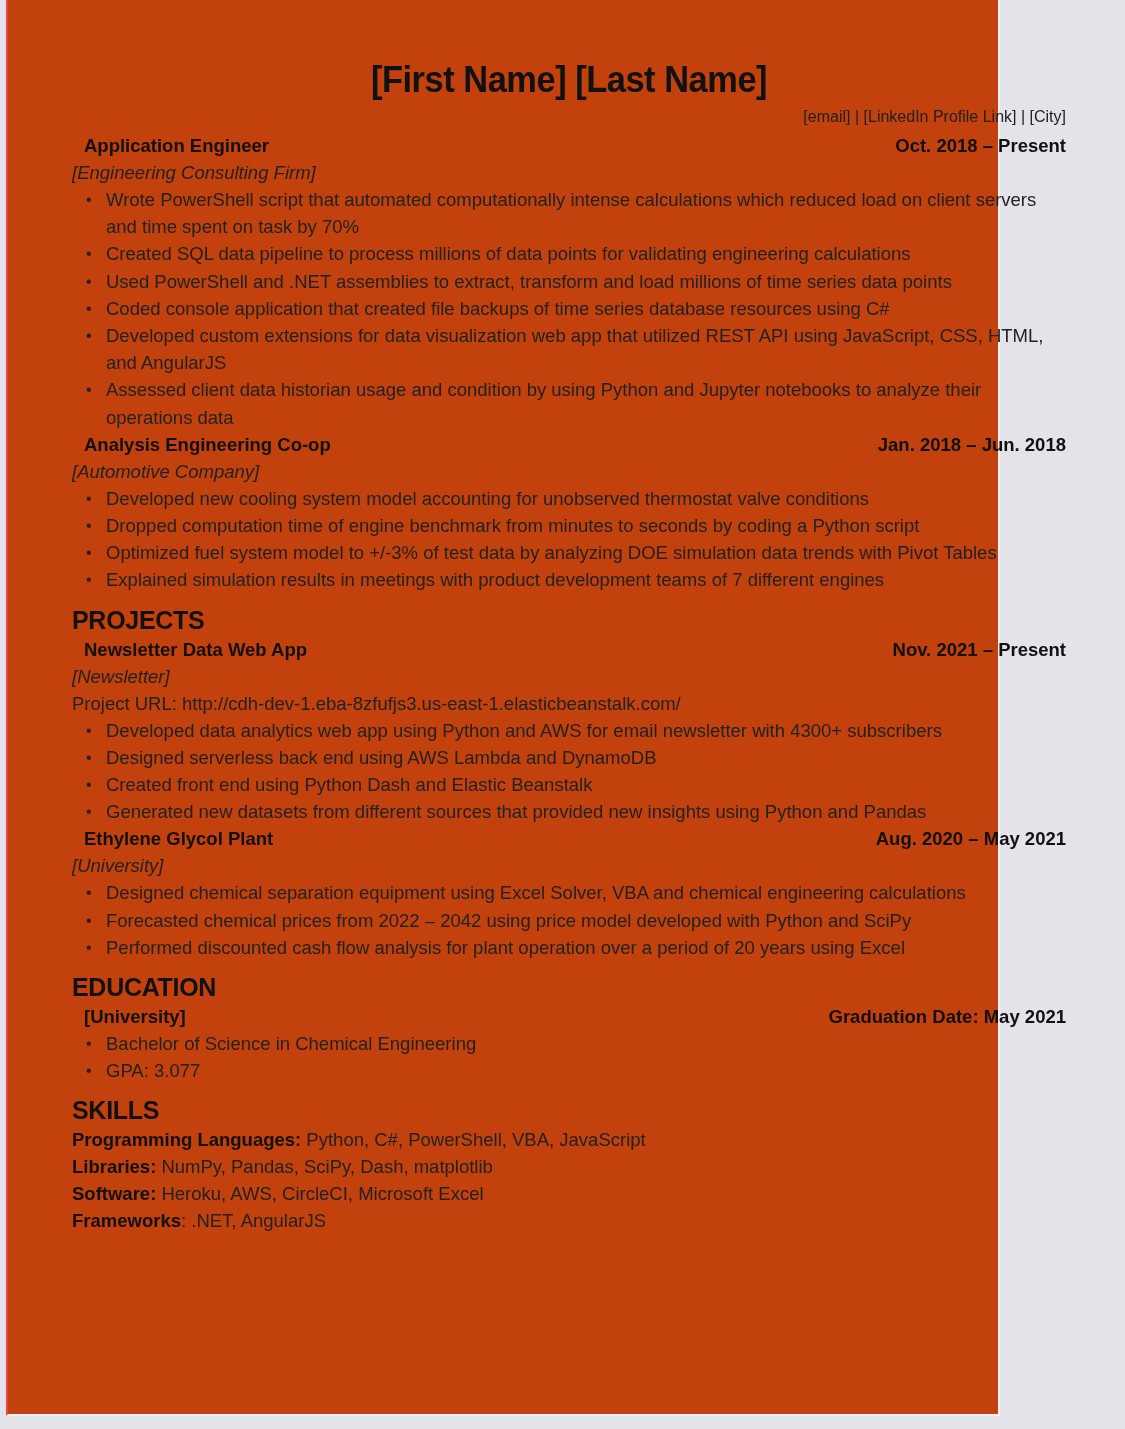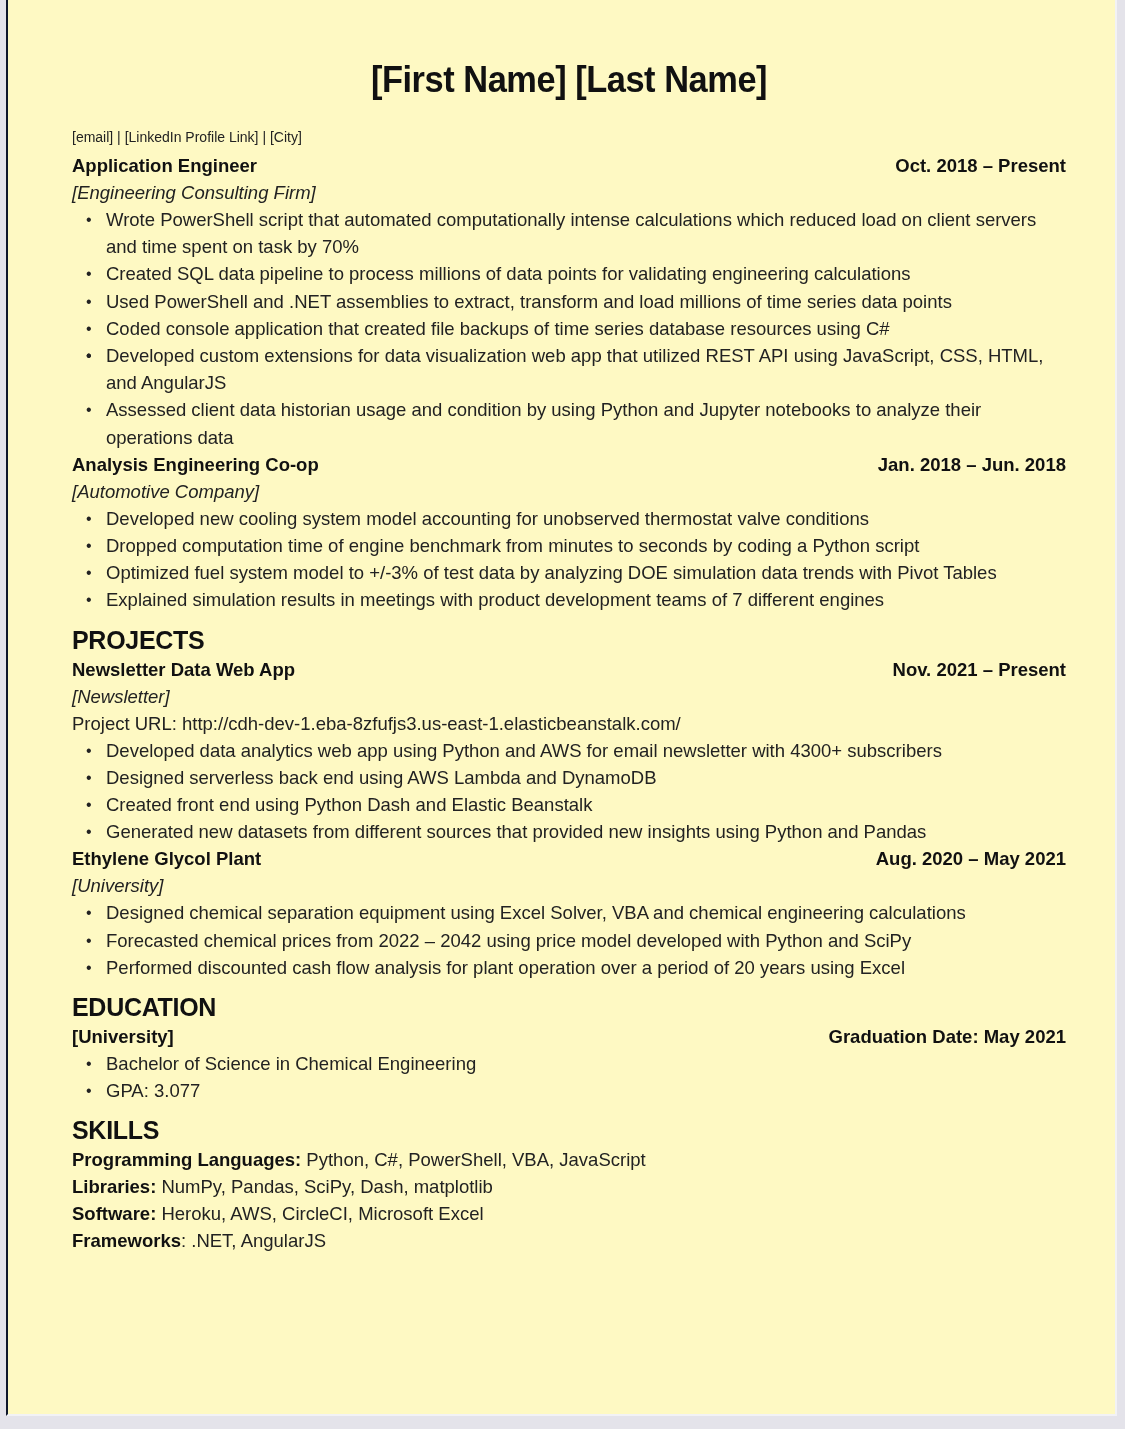--- a/index.html
+++ b/index.html
@@ -12,63 +12,64 @@
       background: #e4e3ea;
       position: relative;
       overflow: hidden;
       font-family: "Liberation Sans", "DejaVu Sans", sans-serif;
       color: #111;
     }
     .page {
       position: absolute;
       left: 6px;
       top: 0;
-      width: 1111px;
+      width: 994px;
       height: 1416px;
-      background: #fef9c3;
-      border-left: 2px solid #0f172a;
+      background: #c2410c;
+      border-left: 2px solid #ef4444;
       border-right: 2px solid #f2f2f5;
       border-bottom: 2px solid #f2f2f5;
       box-sizing: border-box;
     }
     .content {
       position: absolute;
       left: 64px;
       top: 56px;
       width: 994px;
     }
     .name {
       text-align: center;
       font-size: 37px;
       font-weight: bold;
       letter-spacing: -0.5px;
       line-height: 48px;
       margin: 0;
       transform: scaleX(0.93);
     }
     .contact {
-      text-align: left;
-      font-size: 14px;
+      text-align: right;
+      font-size: 16px;
       line-height: 26px;
-      margin-top: 20px;
+      margin-top: 0;
       color: #222;
     }
     .section-title {
       font-size: 25px;
       font-weight: bold;
       line-height: 32px;
       margin: 0;
       letter-spacing: -0.3px;
     }
     .entry-head {
       display: flex;
       justify-content: space-between;
       font-size: 18.5px;
       font-weight: bold;
       line-height: 27px;
+      margin-left: 12px;
     }
     .entry-sub {
       font-size: 18.5px;
       font-style: italic;
       line-height: 27px;
       color: #222;
     }
     .plain-line {
       font-size: 18.5px;
       line-height: 27px;

